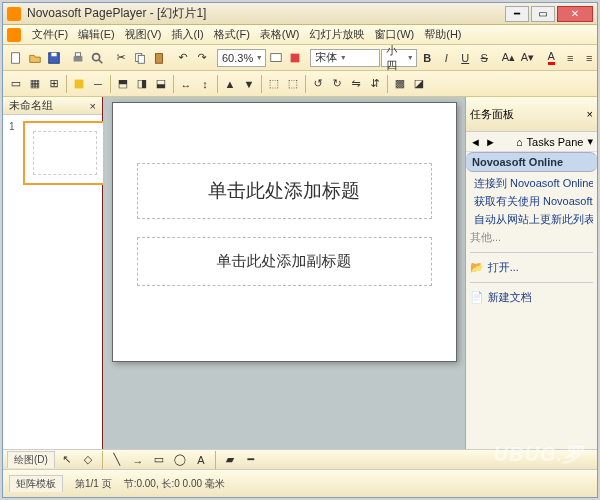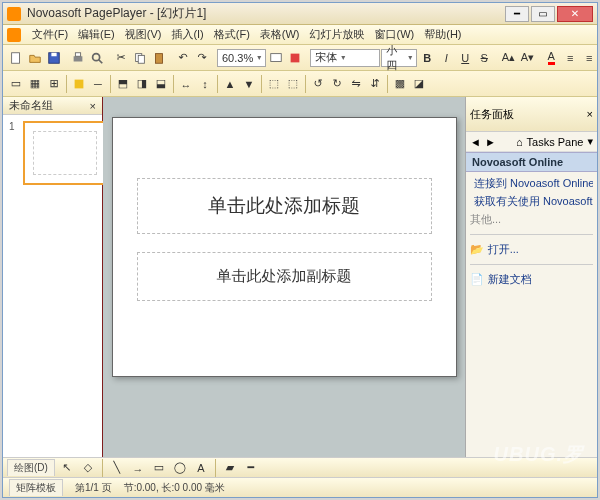--- a/index.html
+++ b/index.html
@@ -25,40 +25,40 @@
 .combo .arr { margin-left:4px; font-size:8px; color:#666; }
 
 .body { flex:1; display:flex; background:#e8e8e8; overflow:hidden; }
 
 .thumbcol { width:100px; display:flex; flex-direction:column; border-right:1px solid #7f1d1d; background:#f0f0f0; }
 .thumbcol .hdr { height:18px; background:linear-gradient(#fffbe6,#f0e6c0); padding:2px 6px; font-size:11px; color:#333; border-bottom:1px solid #ccc; display:flex; justify-content:space-between; align-items:center; }
 .thumbcol .thlist { flex:1; background:#fff; padding:6px; }
 .thumb { border:2px solid #f0a030; background:#fff; width:84px; height:64px; position:relative; }
 .thumb .mini { position:absolute; inset:8px; border:1px dashed #ccc; }
 
-.canvaswrap { flex:1; background:#bfc8c8; display:flex; justify-content:center; align-items:flex-start; padding:20px 8px; overflow:auto; position:relative; }
+.canvaswrap { flex:1; background:#bfc8c8; display:flex; justify-content:center; align-items:flex-start; padding:5px 8px; overflow:auto; position:relative; }
 .slide { width:345px; height:260px; background:#fff; border:1px solid #666; box-shadow:2px 2px 6px rgba(0,0,0,.3); padding:60px 24px 30px; display:flex; flex-direction:column; align-items:center; gap:18px; }
 .ph { border:1px dashed #bbb; width:100%; text-align:center; padding:14px 4px; color:#333; font-family:"SimSun",serif; }
 .ph.title { font-size:19px; }
 .ph.sub { font-size:15px; }
 
 .taskpane { width:132px; border-left:1px solid #aaa; background:#f7f4ea; display:flex; flex-direction:column; font-size:11px; }
 .taskpane .tp-hdr { height:18px; background:linear-gradient(#fffbe6,#f0e6c0); padding:17px 4px; display:flex; justify-content:space-between; align-items:center; border-bottom:1px solid #ccc; }
 .taskpane .tp-nav { height:20px; display:flex; align-items:center; gap:4px; padding:2px 4px; border-bottom:1px solid #ddd; }
 .taskpane .tp-nav .spacer{flex:1;}
-.taskpane .tp-section-hdr { background:#c8d8ec; color:#234; font-weight:bold; padding:3px 6px; border-top:1px solid #aac; border-bottom:1px solid #aac; }
+.taskpane .tp-section-hdr { background:#c8d8ec; color:#234; font-weight:bold; padding:3px 6px; border-top:1px solid #aac; border-bottom:1px solid #aac;border-radius:7px; }
 .taskpane .tp-items { padding:4px; display:flex; flex-direction:column; gap:3px; }
 .taskpane .tp-items .it { display:flex; align-items:center; gap:4px; color:#1a3c8a; cursor:pointer; white-space:nowrap; overflow:hidden; text-overflow:ellipsis; }
 .taskpane .tp-items .it .b { width:8px;height:8px;border-radius:50%; }
 .taskpane .tp-items .muted { color:#888; }
 .taskpane .tp-sep { height:1px; background:#ccc; margin:4px 0; }
 
 .bottombar { height:20px; background:linear-gradient(#fffbe6,#f0e6c0); display:flex; align-items:center; padding:0 4px; border-top:1px solid #ccc; gap:3px; font-size:11px; }
 .tabstub { padding:1px 6px; border:1px solid #ccc; border-bottom:none; background:#f8f4e4; font-size:10px; color:#444; }
-.statusbar { height:20px; background:linear-gradient(#fffbe6,#f0e6c0); display:flex; align-items:center; padding:0 6px; border-top:1px solid #ccc; gap:12px; font-size:10px; color:#444; }
+.statusbar { height:28px; background:linear-gradient(#fffbe6,#f0e6c0); display:flex; align-items:center; padding:0 6px; border-top:1px solid #ccc; gap:12px; font-size:10px; color:#444; }
 .watermark { position:absolute; right:16px; bottom:32px; font-size:20px; font-weight:bold; color:rgba(255,255,255,.55); font-style:italic; letter-spacing:1px; pointer-events:none; }
 </style>
 </head>
 <body>
 
 <div class="window">
 
   <div class="titlebar">
     <div class="app-icon"></div>
     <div class="title">Novoasoft PagePlayer - [幻灯片1]</div>
@@ -245,20 +245,24 @@
       <div class="tp-section-hdr">Novoasoft Online</div>
       <div class="tp-items">
         <div class="it">
             <span class="b" style="background:#3cb04a"></span>
             <span>连接到 Novoasoft Online</span>
           </div>
         <div class="it">
             <span class="b" style="background:#f0c020"></span>
             <span>获取有关使用 Novoasoft PageP...</span>
           </div>
+        <div class="it">
+            <span class="b" style="background:#f0c020"></span>
+            <span>自动从网站上更新此列表</span>
+          </div>
         <div class="it muted">其他...</div>
         <div class="tp-sep"></div>
         <div class="it">
             <span>📂</span>
             <span>打开...</span>
           </div>
         <div class="tp-sep"></div>
         <div class="it">
             <span>📄</span>
             <span>新建文档</span>

